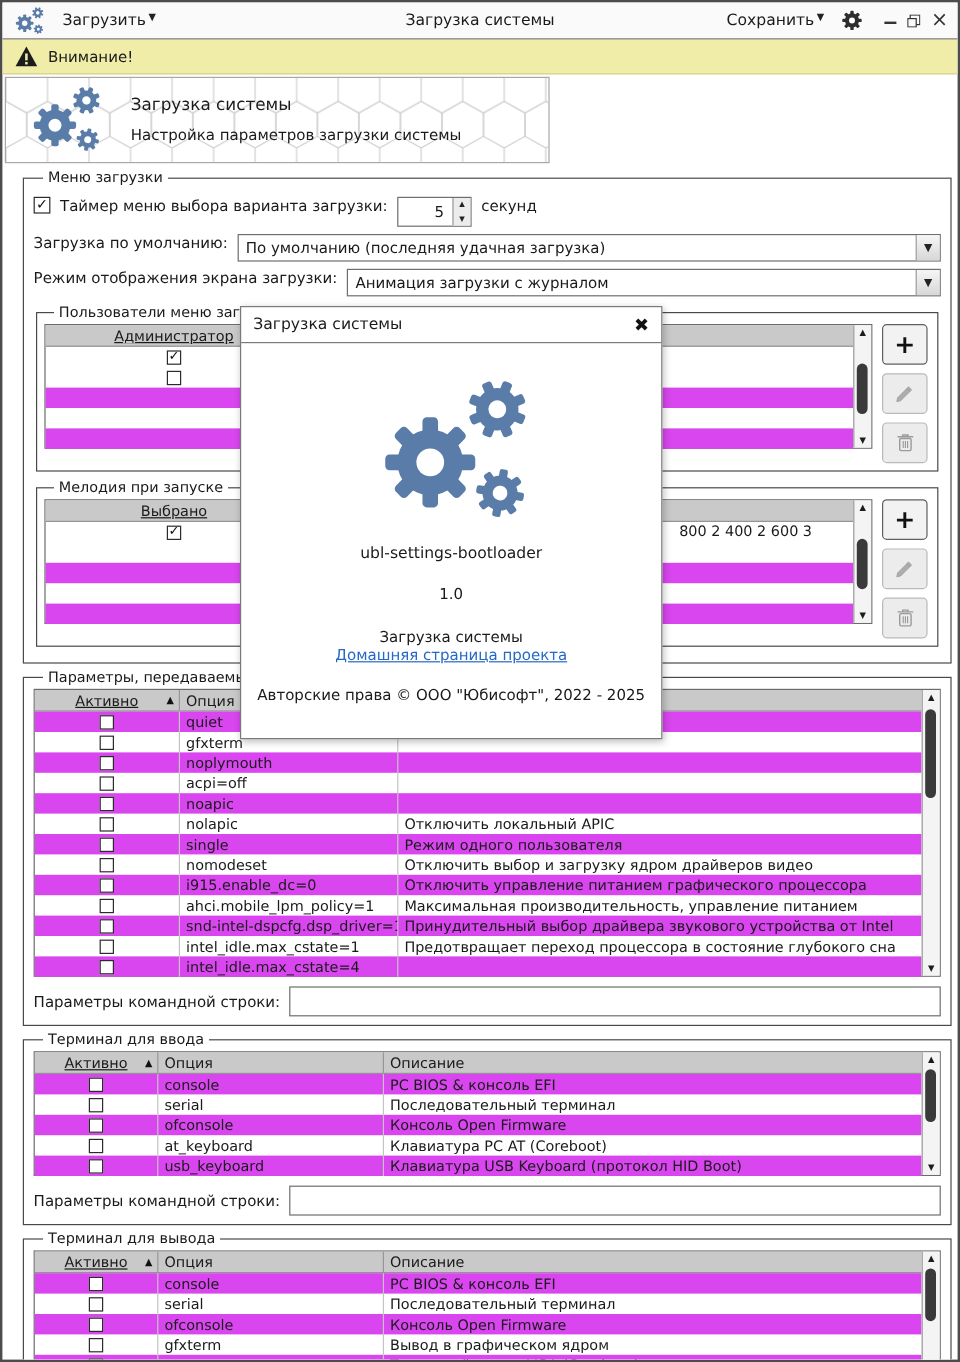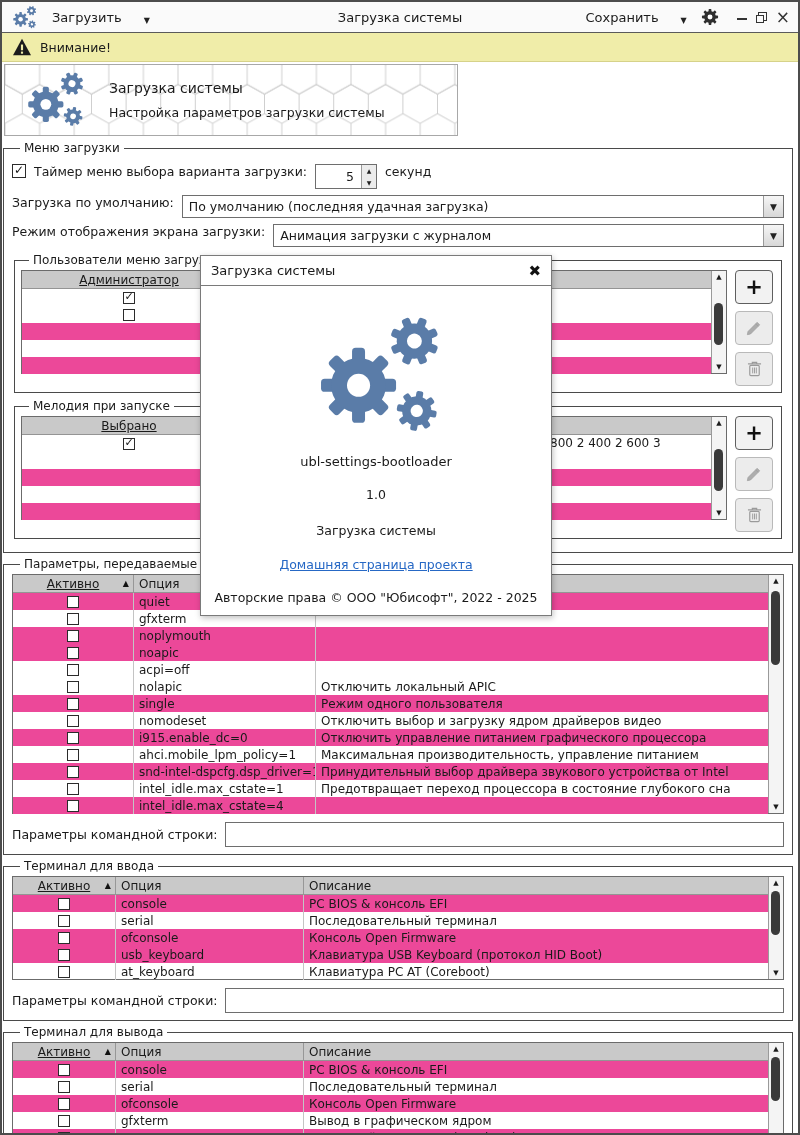--- a/index.html
+++ b/index.html
@@ -4,21 +4,21 @@
 <style>
   * { margin:0; padding:0; box-sizing:border-box; }
   html,body { width:800px; height:1135px; background:#fff; }
   body { font-family:"DejaVu Sans", sans-serif; color:#1a1a1a; }
   .window { position:relative; width:800px; height:1135px; border:2px solid #4c4c4c; background:#fff; overflow:hidden; }
 
   
   .toolbar { height:31px; display:grid; grid-template-columns:1fr auto 1fr; align-items:center; background:#fafafa; border-bottom:1px solid #5a5a5a; padding:0 8px; }
   .tb-left { display:flex; align-items:center; gap:14px; }
   .tb-right { display:flex; align-items:center; gap:14px; justify-content:flex-end; }
-  .menu-btn { display:flex; align-items:flex-end; gap:22px; font-size:13px; cursor:default; }
+  .menu-btn { display:flex; align-items:flex-start; gap:2px; font-size:13px; cursor:default; }
   .caret { font-size:8px; color:#222; }
   .tb-title { font-size:13px; text-align:center; }
   .winctl { display:flex; align-items:center; gap:9px; margin-left:4px; }
   .minbar { display:inline-block; width:10px; height:2px; background:#333; margin-bottom:-4px; }
   .closex { font-size:17px; line-height:10px; color:#333; }
   .appicon { width:28px; height:25px; }
   .gearbtn { width:18px; height:18px; }
 
   
   .warnbar { height:29px; background:#f0eda9; border-bottom:1px solid #d6d28a; display:flex; align-items:center; gap:8px; padding:0 10px; font-size:12.5px; }
@@ -27,21 +27,21 @@
   
   .banner { height:77px; position:relative; }
   .banner-box { position:absolute; left:2px; top:2px; width:454px; height:72px; border:1px solid #a8a8a8; overflow:hidden; display:flex; align-items:center; gap:22px; padding-left:16px; background:#fff; }
   .hexbg { position:absolute; inset:0; width:100%; height:100%; }
   .banner-gears { width:66px; height:60px; position:relative; }
   .banner-text { position:relative; display:flex; flex-direction:column; gap:9px; }
   .banner-title { font-size:14px; }
   .banner-sub { font-size:12.5px; }
 
   
-  fieldset { border:1px solid #4a4a4a; margin:2px 5px 4px 1px; padding:3px 8px 7px 8px; background:#fff; }
+  fieldset { border:1px solid #4a4a4a; margin:2px 5px 4px 17px; padding:3px 8px 7px 8px; background:#fff; }
   legend { font-size:12px; padding:0 4px; margin-left:8px; }
   fieldset.inner { margin:5px 2px 6px 2px; padding:3px 6px 6px 6px; }
   .frow { display:flex; align-items:flex-start; margin:6px 0; font-size:12.5px; }
   .lbl { white-space:nowrap; }
 
   .cb { display:inline-flex; width:14px; height:14px; border:1.5px solid #2b2b2b; background:#fff; align-items:center; justify-content:center; flex:none; }
   .cb.checked::after { content:"✓"; font-size:12px; font-weight:bold; color:#111; margin-top:-2px; }
   .cb.small { width:12px; height:12px; border-width:1px; }
   .cb.small.checked::after { font-size:11px; }
 
@@ -59,21 +59,21 @@
   .tbl { position:relative; flex:1; border:1px solid #6b6b6b; background:#fff; padding-right:15px; }
   .thead { display:flex; height:18px; background:#c9c9c9; border-bottom:1px solid #949494; font-size:12px; align-items:stretch; }
   .th { display:flex; align-items:center; padding:0 5px; border-right:1px solid #979797; position:relative; }
   .th.center { justify-content:center;text-decoration:underline; }
   .th.last { border-right:none; flex:1; }
   .sort { position:absolute; right:4px; font-size:8px; color:#111; }
   .trow { display:flex; height:17px; align-items:stretch; font-size:12px; }
   .td { display:flex; align-items:center; padding:0 5px; border-right:1px solid #c4c4c4; overflow:hidden; white-space:nowrap; }
   .td.center { justify-content:center; }
   .td.last { border-right:none; flex:1; }
-  .g { background:#ec4899;text-align:center; }
+  .g { background:#d946ef;text-align:center; }
 
   .kern .c1 { width:121px; } .kern .c2 { width:182px; }
   .term .c1 { width:103px; } .term .c2 { width:188px; }
   .ucol  { width:215px; }
 
   .vscroll { position:absolute; top:0; right:0; bottom:0; width:15px; border-left:1px solid #9a9a9a; background:#f4f4f4; }
   .vs-up, .vs-dn { position:absolute; left:0; right:0; height:12px; display:flex; align-items:center; justify-content:center; font-size:7px; color:#1c1c1c; }
   .vs-up { top:0; } .vs-dn { bottom:0; }
   .vs-thumb { position:absolute; left:2px; width:9px; background:#3a3a3a; border-radius:5px; }
 
@@ -90,21 +90,21 @@
   
   .dialog { position:absolute; left:198px; top:253px; width:352px; height:361px; background:#fff; border:1px solid #7a7a7a; box-shadow:1px 2px 6px rgba(0,0,0,.25); z-index:20; display:flex; flex-direction:column; }
   .dlg-titlebar { height:30px; border-bottom:1px solid #7a7a7a; display:flex; align-items:center; padding:0 10px; font-size:13px; }
   .dlg-title { flex:1; }
   .dlg-close { font-size:15px; font-weight:bold; color:#111; }
   .dlg-body { flex:1; display:flex; flex-direction:column; align-items:center; text-align:left; padding-top:26px; }
   .dlg-logo { width:150px; height:128px; }
   .dlg-app { margin-top:14px; font-size:13px; }
   .dlg-ver { margin-top:18px; font-size:12.5px; }
   .dlg-desc { margin-top:21px; font-size:12.5px; }
-  .dlg-link { margin-top:19px; font-size:12.5px; color:#2668c5; text-decoration:underline; }
+  .dlg-link { font-size:12.5px; color:#2668c5; text-decoration:underline; }
   .dlg-copy { margin-top:18px; font-size:12.5px; }
 </style>
 </head>
 <body>
 
 <svg width="0" height="0" style="position:absolute" aria-hidden="true">
   <defs>
     <g id="gear8">
       <g id="teeth">
         <rect x="-9" y="-52" width="18" height="24" rx="5"></rect>
@@ -348,32 +348,32 @@
           <div class="td c2">gfxterm</div>
           <div class="td last"></div>
         </div>
       <div class="trow g">
           <div class="td center c1">
             <span class="cb small"></span>
           </div>
           <div class="td c2">noplymouth</div>
           <div class="td last"></div>
         </div>
+      <div class="trow">
+          <div class="td center c1">
+            <span class="cb small"></span>
+          </div>
+          <div class="td c2">acpi=off</div>
+          <div class="td last"></div>
+        </div>
       <div class="trow g">
           <div class="td center c1">
             <span class="cb small"></span>
           </div>
           <div class="td c2">noapic</div>
-          <div class="td last"></div>
-        </div>
-      <div class="trow">
-          <div class="td center c1">
-            <span class="cb small"></span>
-          </div>
-          <div class="td c2">acpi=off</div>
           <div class="td last"></div>
         </div>
       <div class="trow">
           <div class="td center c1">
             <span class="cb small"></span>
           </div>
           <div class="td c2">nolapic</div>
           <div class="td last">Отключить локальный APIC</div>
         </div>
       <div class="trow g">
@@ -465,33 +465,33 @@
           <div class="td c2">serial</div>
           <div class="td last">Последовательный терминал</div>
         </div>
       <div class="trow g">
           <div class="td center c1">
             <span class="cb small"></span>
           </div>
           <div class="td c2">ofconsole</div>
           <div class="td last">Консоль Open Firmware</div>
         </div>
+      <div class="trow">
+          <div class="td center c1">
+            <span class="cb small"></span>
+          </div>
+          <div class="td c2">at_keyboard</div>
+          <div class="td last">Клавиатура PC AT (Coreboot)</div>
+        </div>
       <div class="trow g">
           <div class="td center c1">
             <span class="cb small"></span>
           </div>
           <div class="td c2">usb_keyboard</div>
           <div class="td last">Клавиатура USB Keyboard (протокол HID Boot)</div>
-        </div>
-      <div class="trow">
-          <div class="td center c1">
-            <span class="cb small"></span>
-          </div>
-          <div class="td c2">at_keyboard</div>
-          <div class="td last">Клавиатура PC AT (Coreboot)</div>
         </div>
       <div class="vscroll">
         <span class="vs-up">▲</span>
         <span class="vs-thumb" style="top:14px;height:44px"></span>
         <span class="vs-dn">▼</span>
       </div>
     </div>
     <div class="cmdrow">
       <span class="lbl">Параметры командной строки:</span>
       <input type="text" value="" style="">

